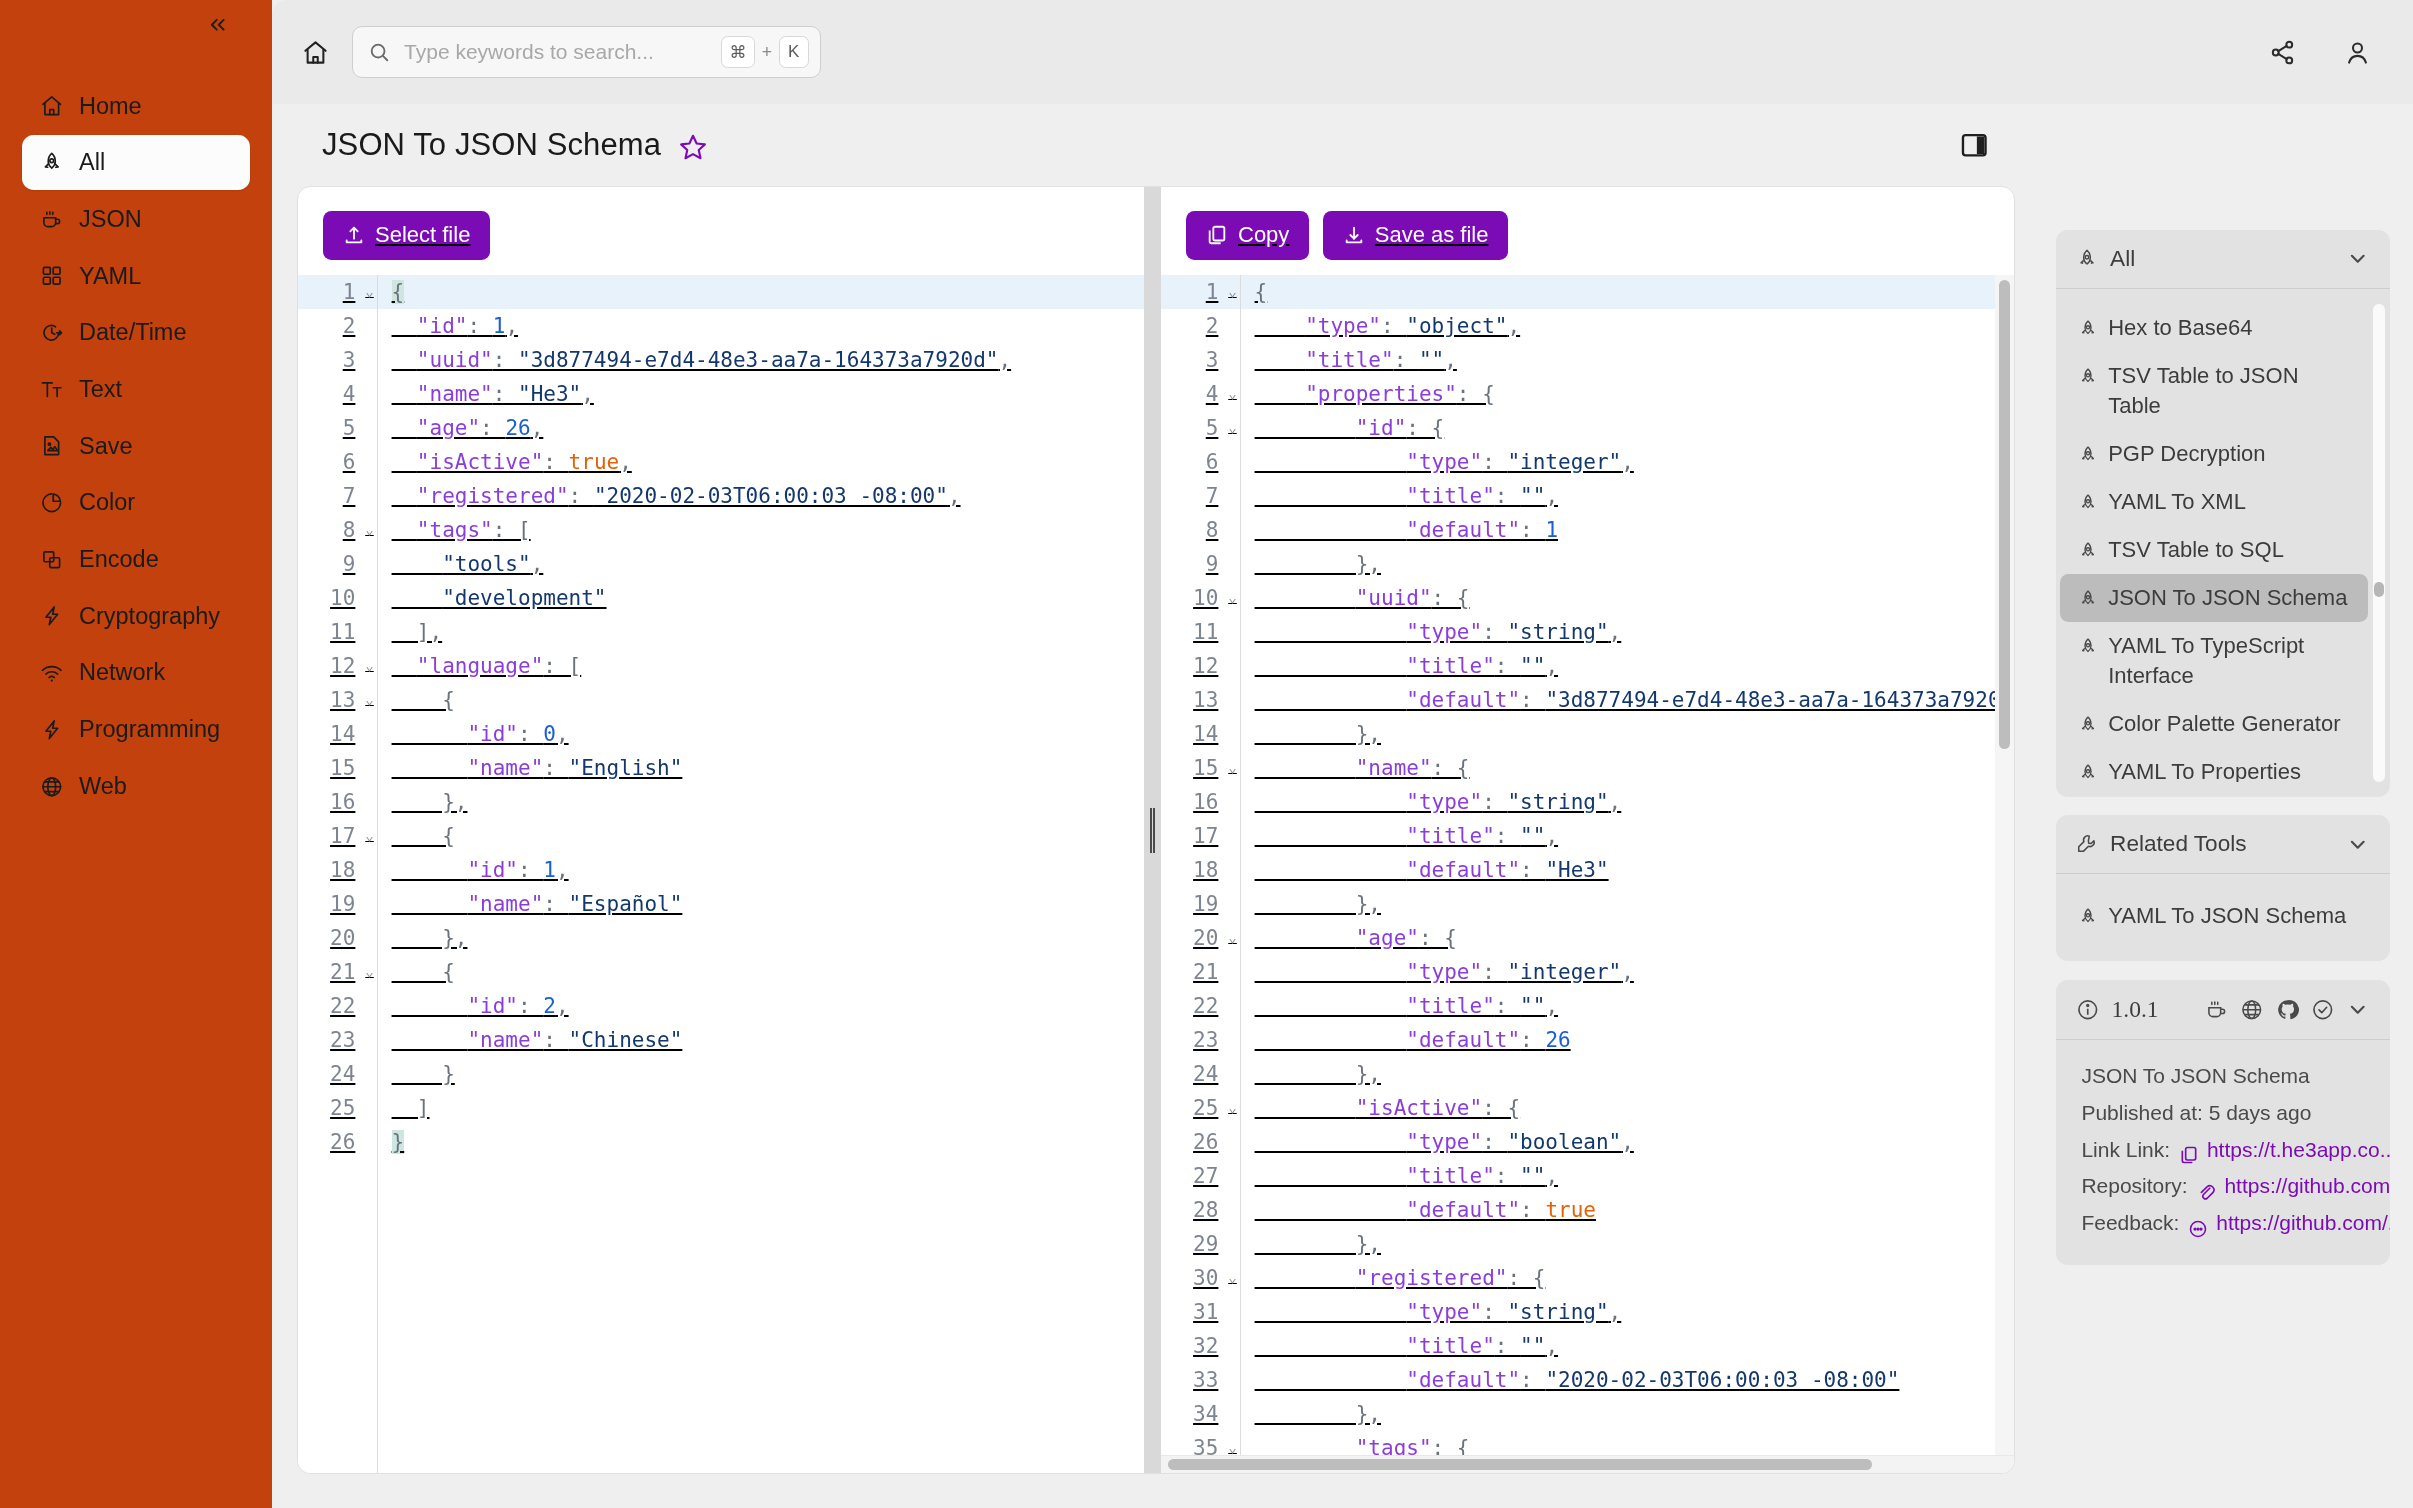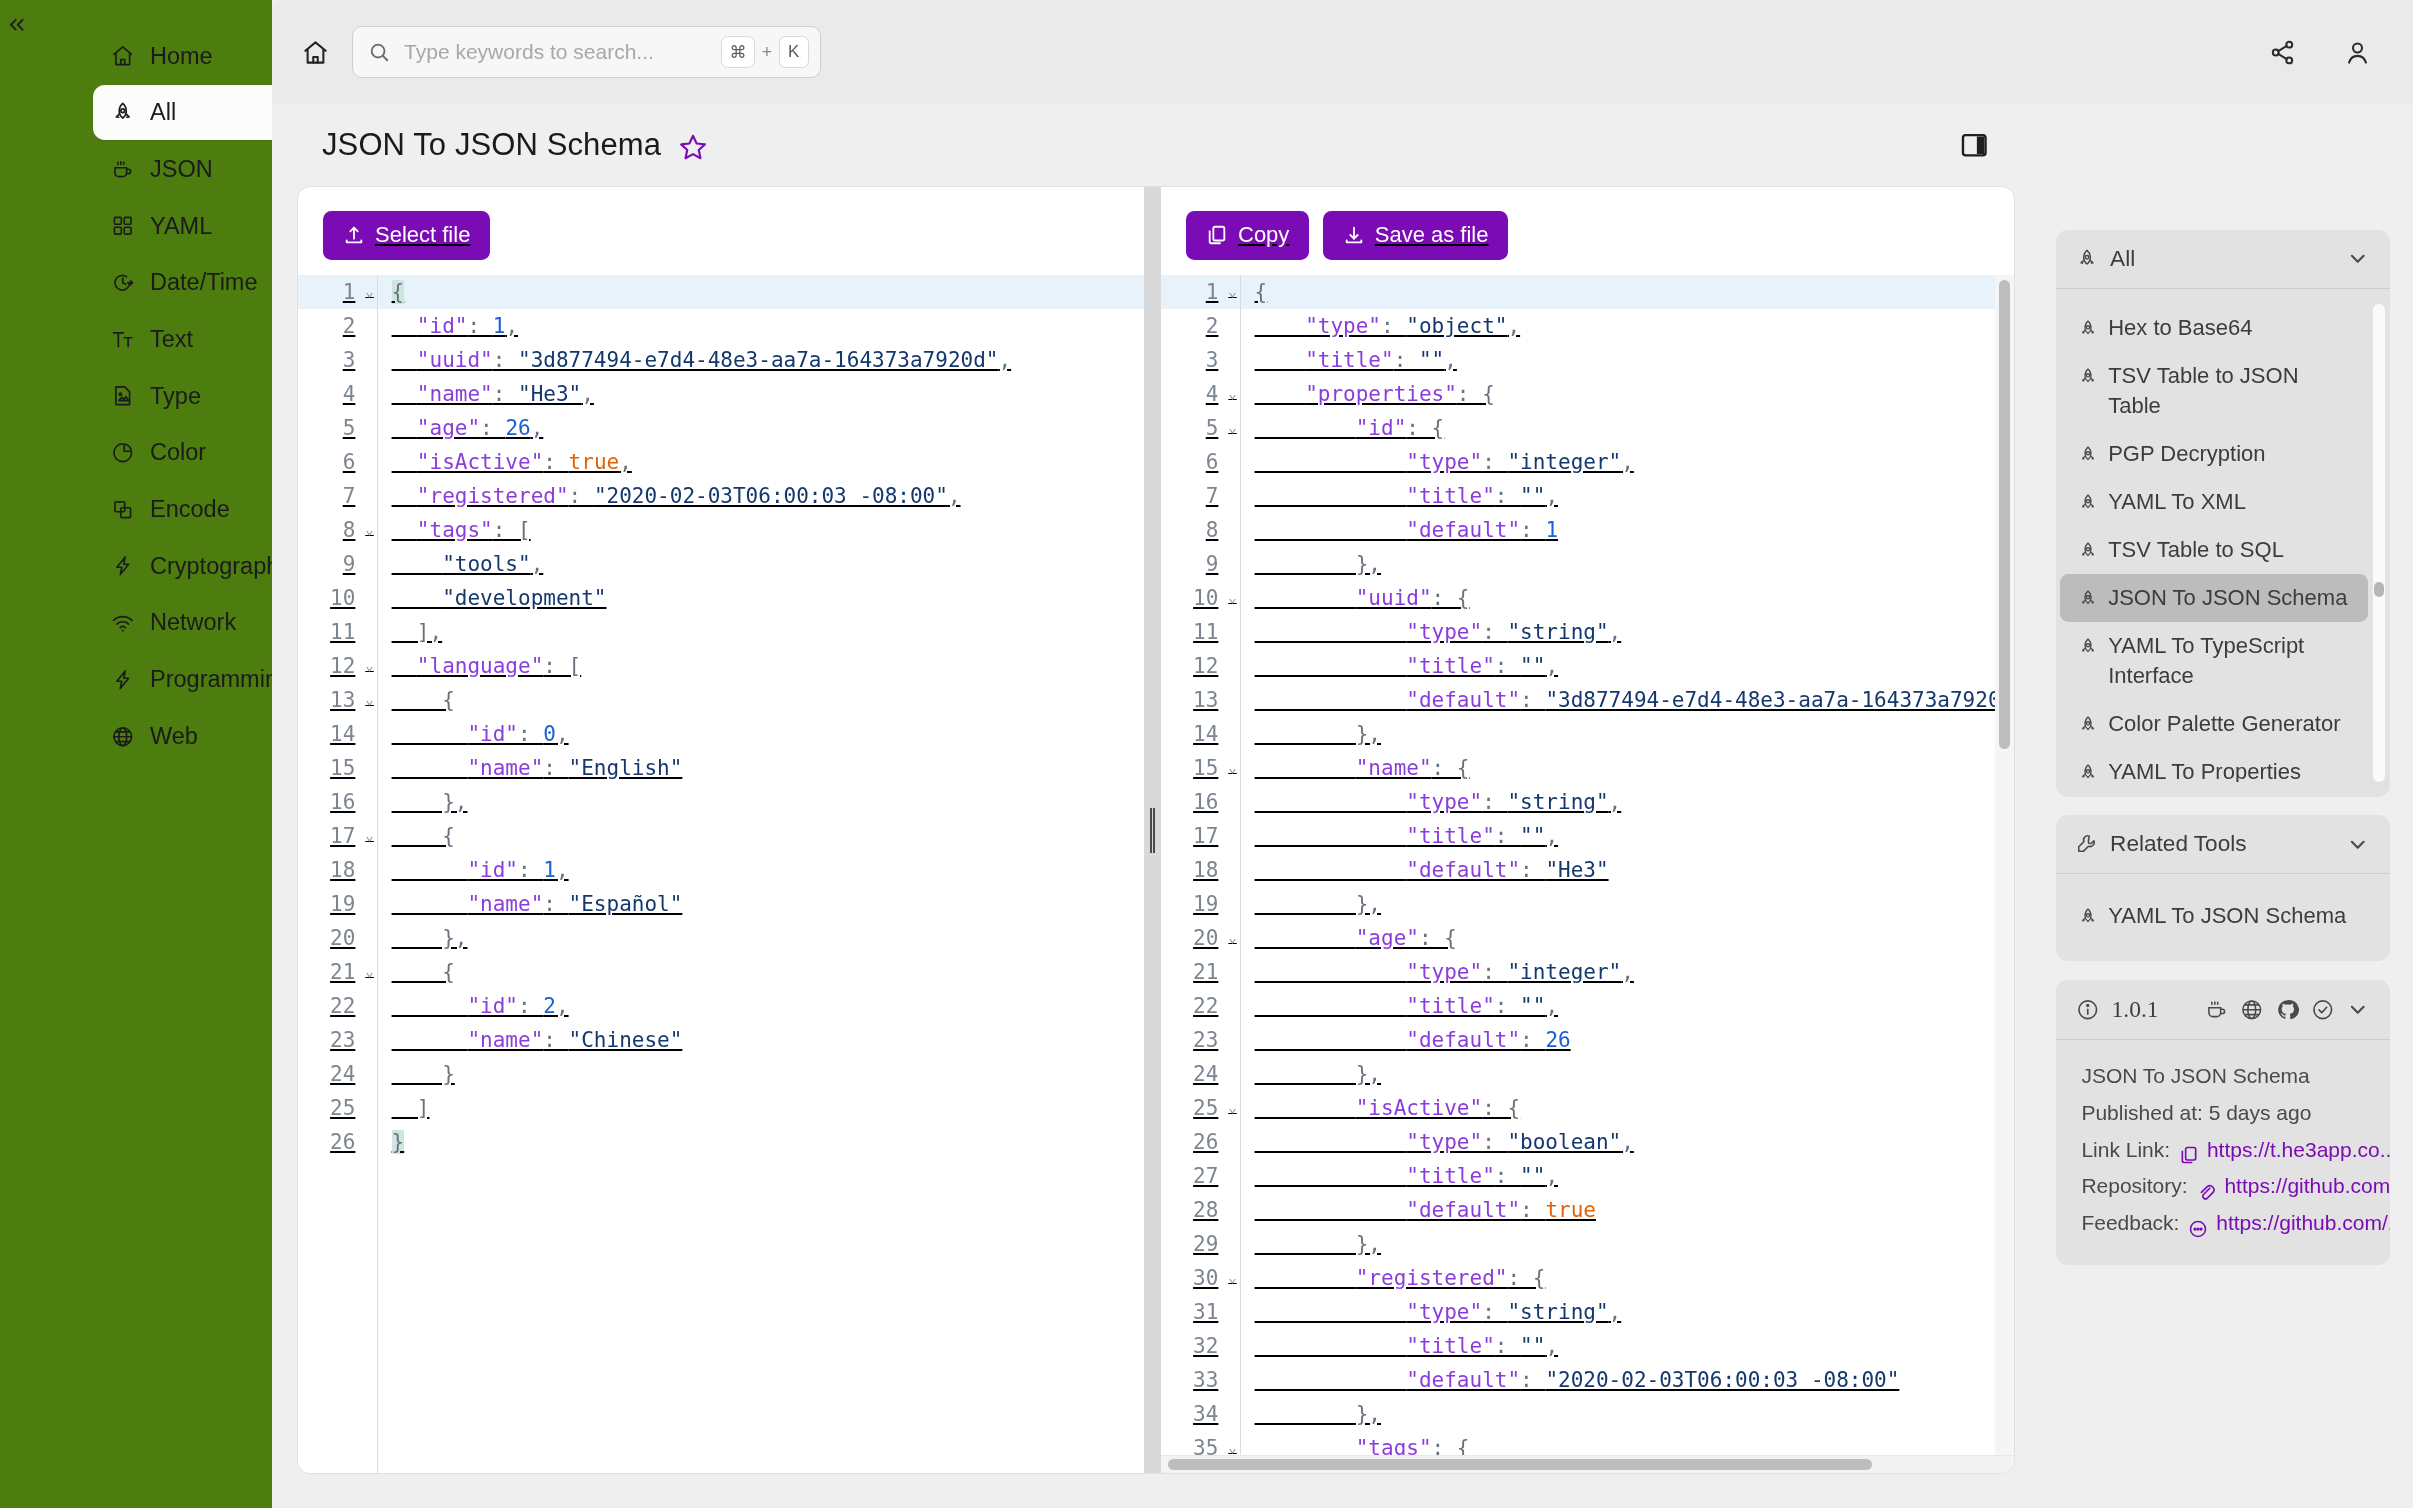--- a/index.html
+++ b/index.html
@@ -10,23 +10,23 @@
     overflow: hidden;
     background: #efefef;
     font-family: "Liberation Sans", sans-serif;
     -webkit-font-smoothing: antialiased;
   }
   .app { display: flex; width: 2413px; height: 1508px; }
 
   
   .sidebar {
     width: 272px; height: 1508px;
-    background: #4d7c0f;
+    background: #c2410c;
     flex: 0 0 272px;
-    display: flex; flex-direction: row;
+    display: flex; flex-direction: column;
     padding-top: 0;
   }
   .sidebar-top { height: 50px; display: flex; align-items: center; justify-content: flex-end; padding-right: 37px; }
   .collapse-btn {
     width: 34px; height: 34px; display: flex; align-items: center; justify-content: center;
     cursor: pointer; color: #1f1f1f;
   }
   .sidebar-nav { padding: 28.5px 22px 0 22px; display: flex; flex-direction: column; gap: 1.7px; }
   .nav-item {
     display: flex; align-items: center; gap: 15px;
@@ -271,21 +271,21 @@
           <span>Text</span>
         </div>
         <div class="nav-item">
           <span class="nav-icon">
             <svg viewBox="0 0 24 24" fill="none" stroke="currentColor" stroke-width="1.7" stroke-linecap="round" stroke-linejoin="round">
               <path d="M5 3h9l5 5v13H5z"></path>
               <path d="M8 17l3-3.5 2 2.2 2.2-2.7L18 17z"></path>
               <circle cx="9.6" cy="10.4" r="1.1"></circle>
             </svg>
           </span>
-          <span>Type</span>
+          <span>Save</span>
         </div>
         <div class="nav-item">
           <span class="nav-icon">
             <svg viewBox="0 0 24 24" fill="none" stroke="currentColor" stroke-width="1.7" stroke-linecap="round" stroke-linejoin="round">
               <path d="M21 12a9 9 0 1 1-9-9"></path>
               <path d="M13.5 3.2A8 8 0 0 1 20.8 10.5H13.5z"></path>
             </svg>
           </span>
           <span>Color</span>
         </div>

